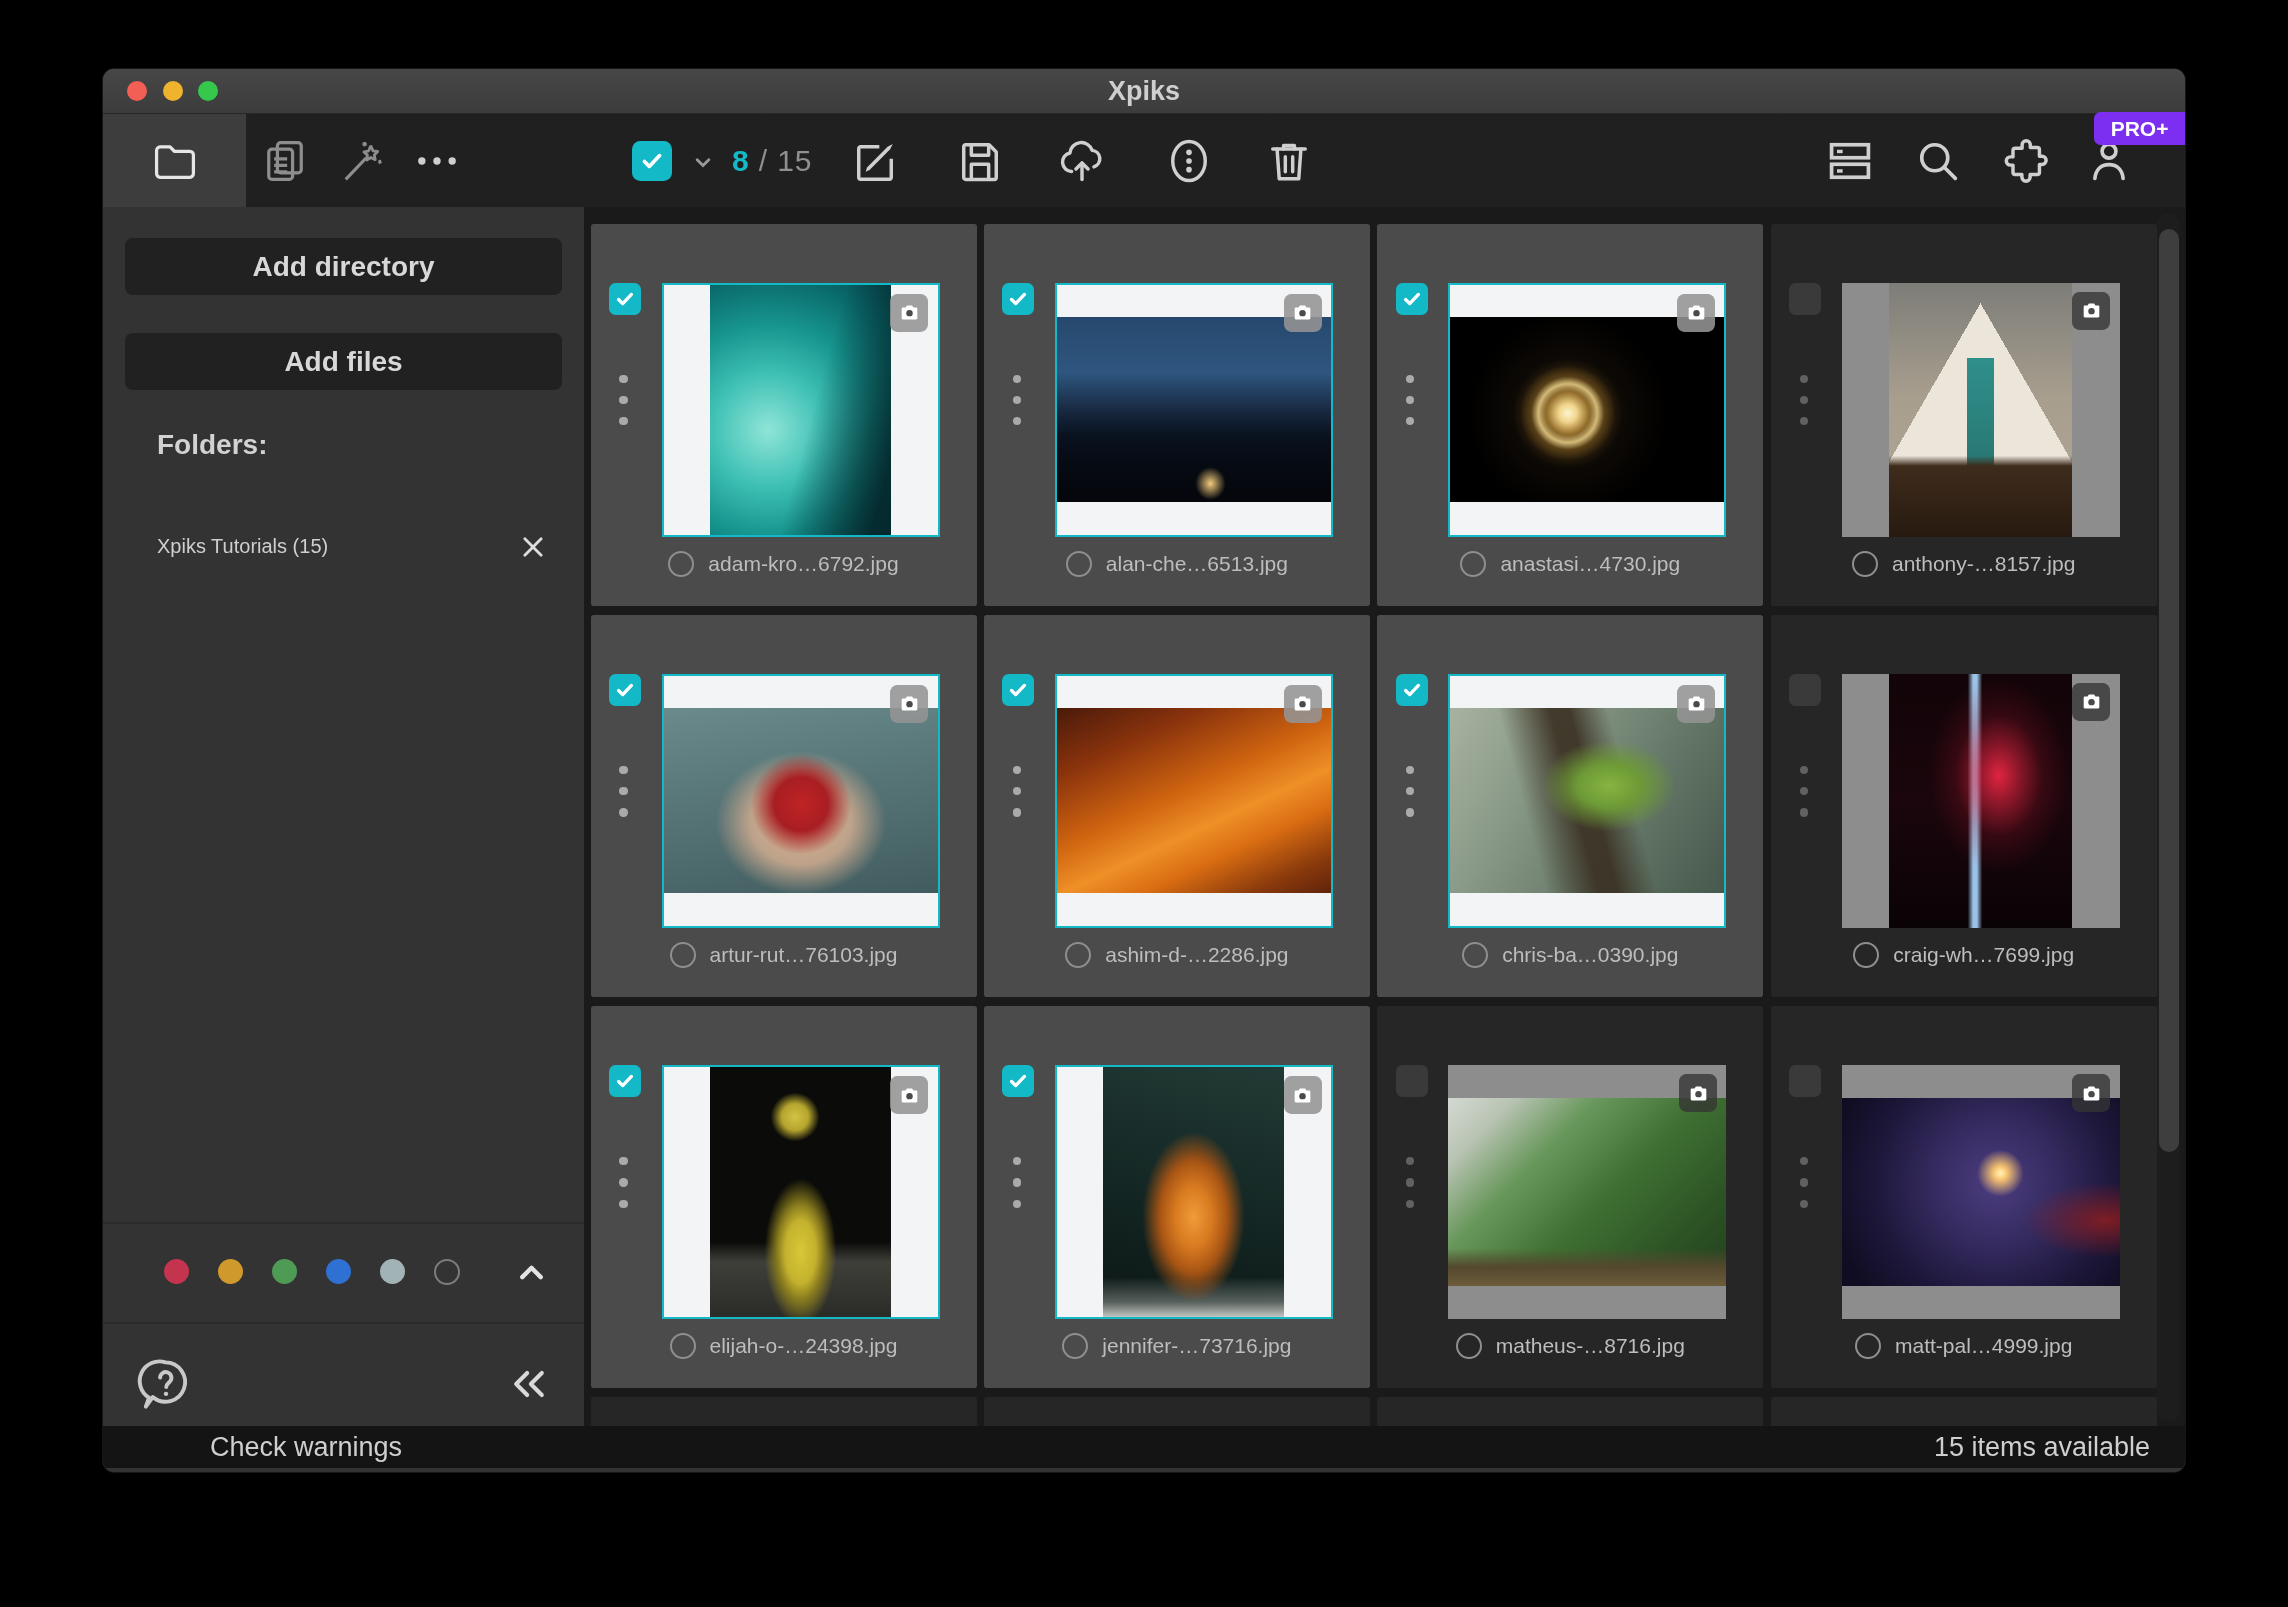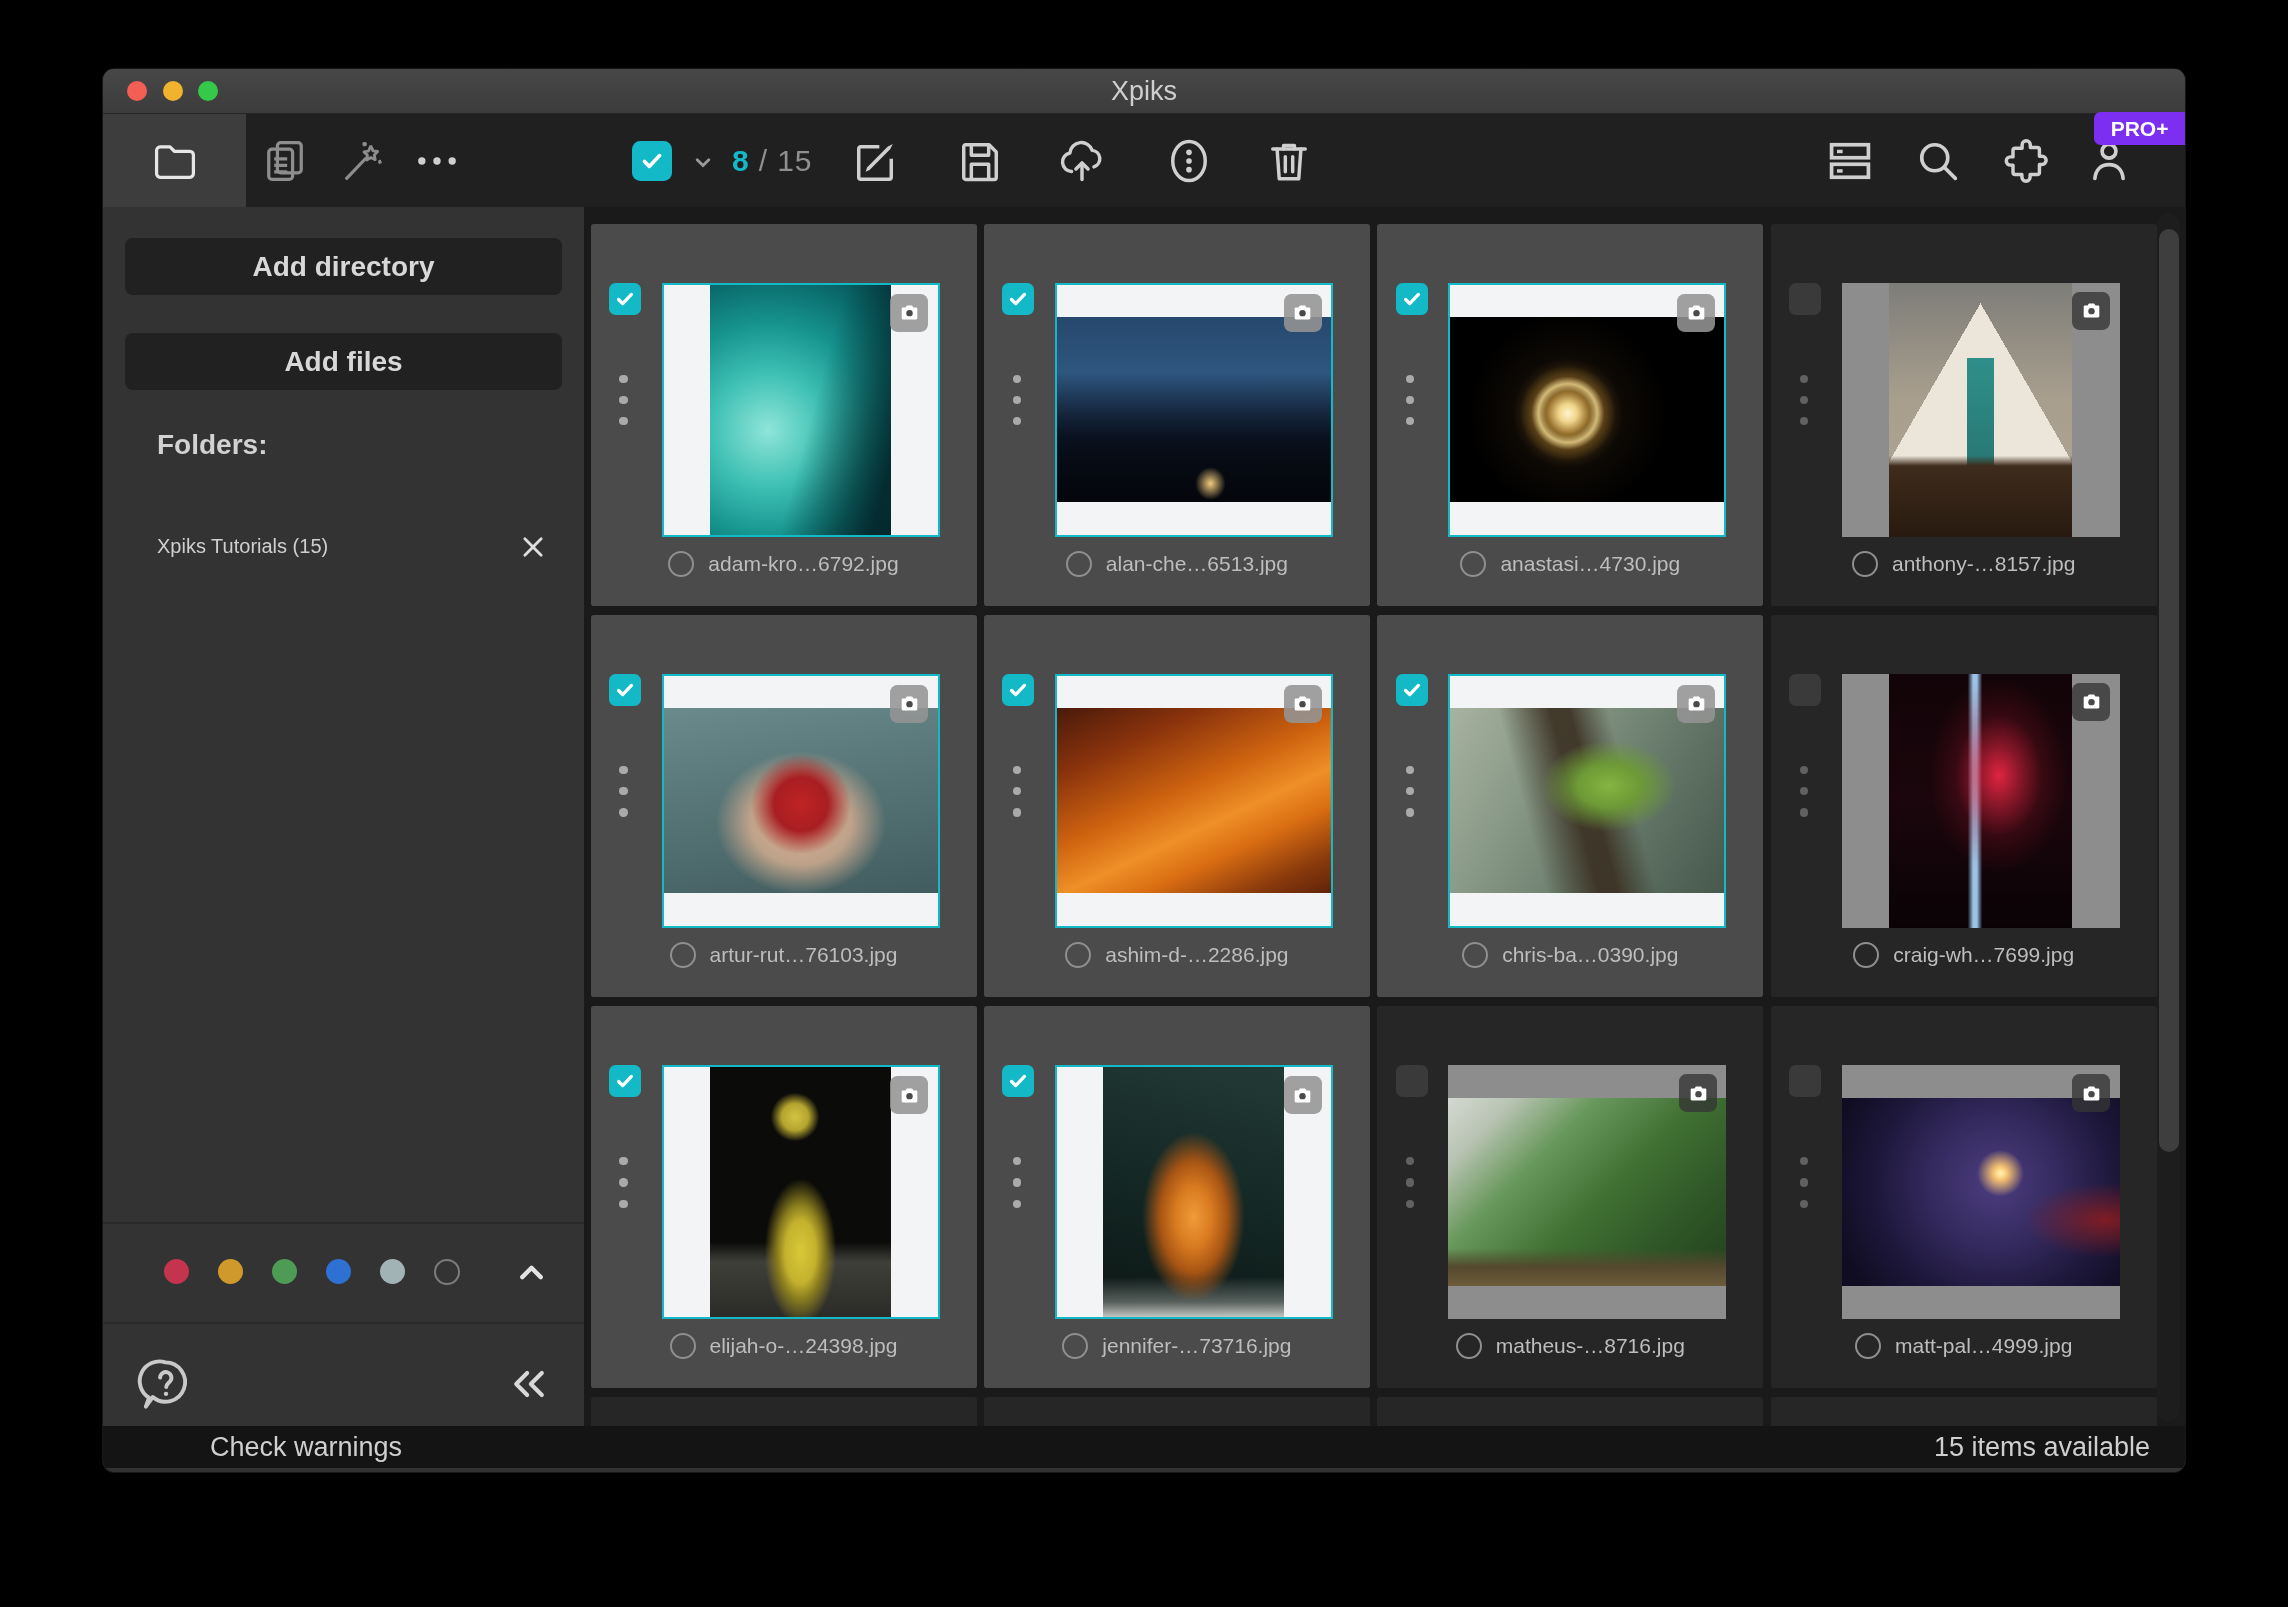--- a/index.html
+++ b/index.html
@@ -1,20 +1,20 @@
 <!DOCTYPE html>
 <html style="--accent: #14b9c8; --pro: #7d2ff1;font-size:14.8px"><head>
 <meta charset="utf-8">
 <style>
   html,body{margin:0;padding:0;}
   body{width:2289px;height:1608px;background:#000;font-family:"Liberation Sans",sans-serif;position:relative;overflow:hidden;}
   .window{position:absolute;left:103px;top:69px;width:2082px;height:1403px;background:#333;border-radius:11px;overflow:hidden;box-shadow:0 28px 83px rgba(0,0,0,.85);outline:0.9px solid rgba(255,255,255,.09);}
 
   
-  .titlebar{height:44px;background:linear-gradient(#474747,#3c3c3c);border-bottom:0.9px solid #262626;position:relative;display:flex;align-items:center;justify-content:center;}
+  .titlebar{height:44px;background:linear-gradient(#474747,#3c3c3c);border-bottom:0.9px solid #262626;position:relative;display:flex;align-items:center;justify-content:center;font-weight:bold;}
   .traffic{position:absolute;left:24px;top:12px;display:flex;gap:15.7px;}
   .light{width:20px;height:20px;border-radius:50%;}
   .wtitle{color:#cfcfcf;font-size:27px;}
 
   
   .toolbar{height:93px;background:#202020;position:relative;}
   .toolbar .tool{position:absolute;top:0;height:93px;width:55px;display:flex;align-items:center;justify-content:center;}
   .tab-folder{position:absolute;left:0;top:0;width:143px;height:93px;background:#3d3d3d;display:flex;align-items:center;justify-content:center;}
   .tool svg,.tab-folder svg{width:52px;height:52px;}
   .dim{color:#8d8d8d;} .bright{color:#cfcfcf;} .lit{color:#e6e6e6;}

